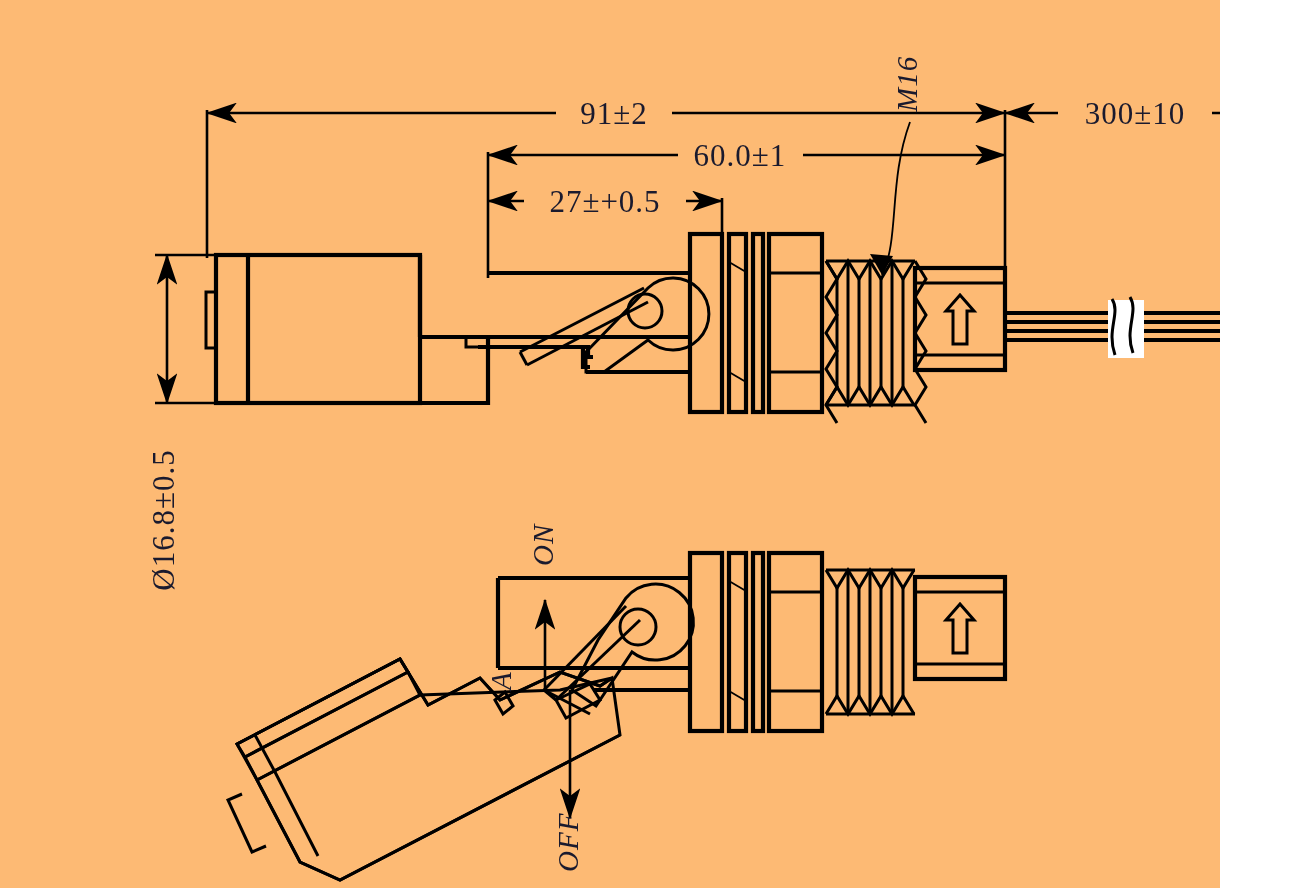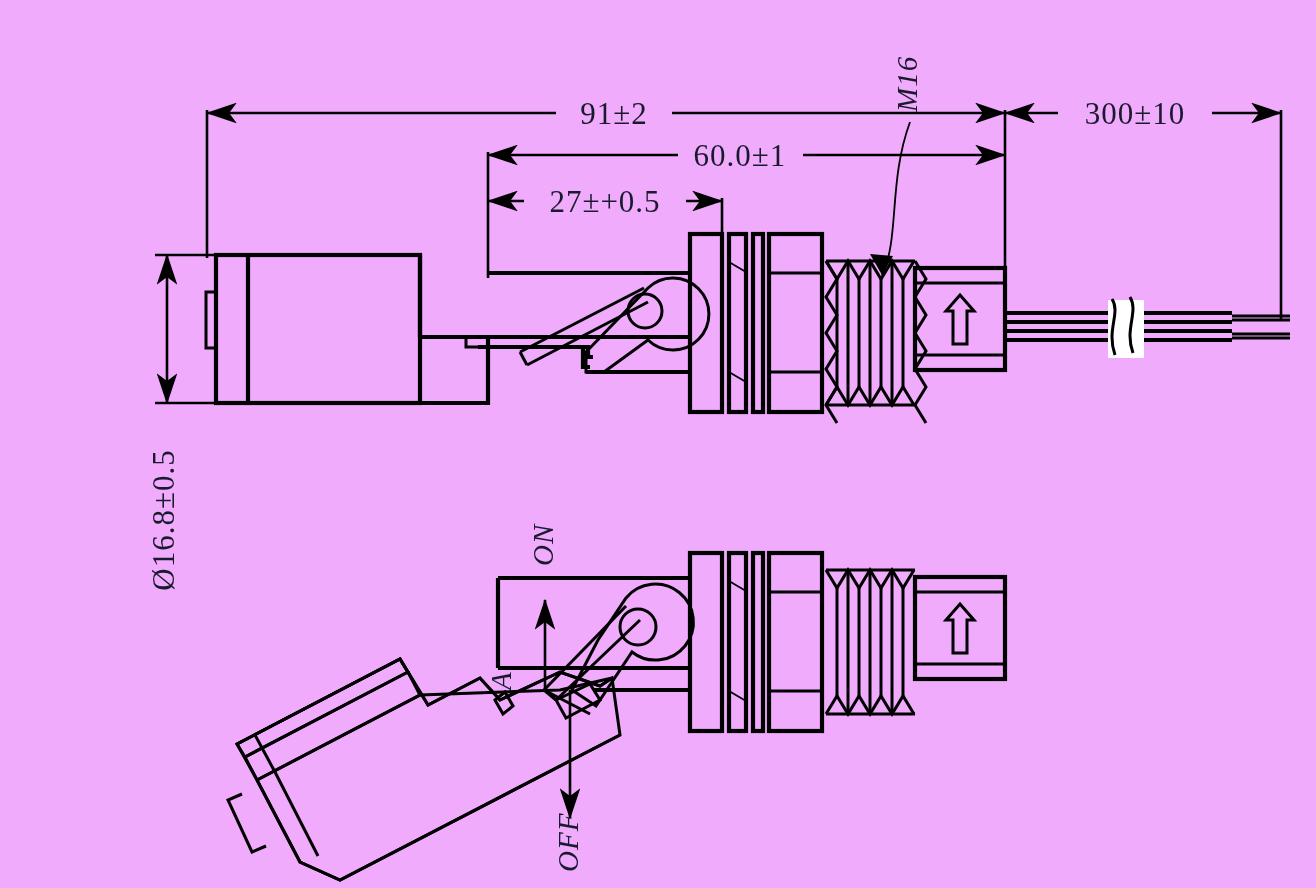--- a/index.html
+++ b/index.html
@@ -6,23 +6,23 @@
   html, body {
     margin: 0;
     padding: 0;
     background: #ffffff;
   }
   body {
     font-family: "Liberation Serif", serif;
   }
   #sheet {
     position: relative;
-    width: 1316px;
+    width: 1220px;
     height: 888px;
-    background: #f0abfc;
+    background: #fdba74;
     overflow: hidden;
   }
   #sheet svg {
     position: absolute;
     top: 0;
     left: 0;
     width: 1316px;
     height: 888px;
   }
   .ln {

